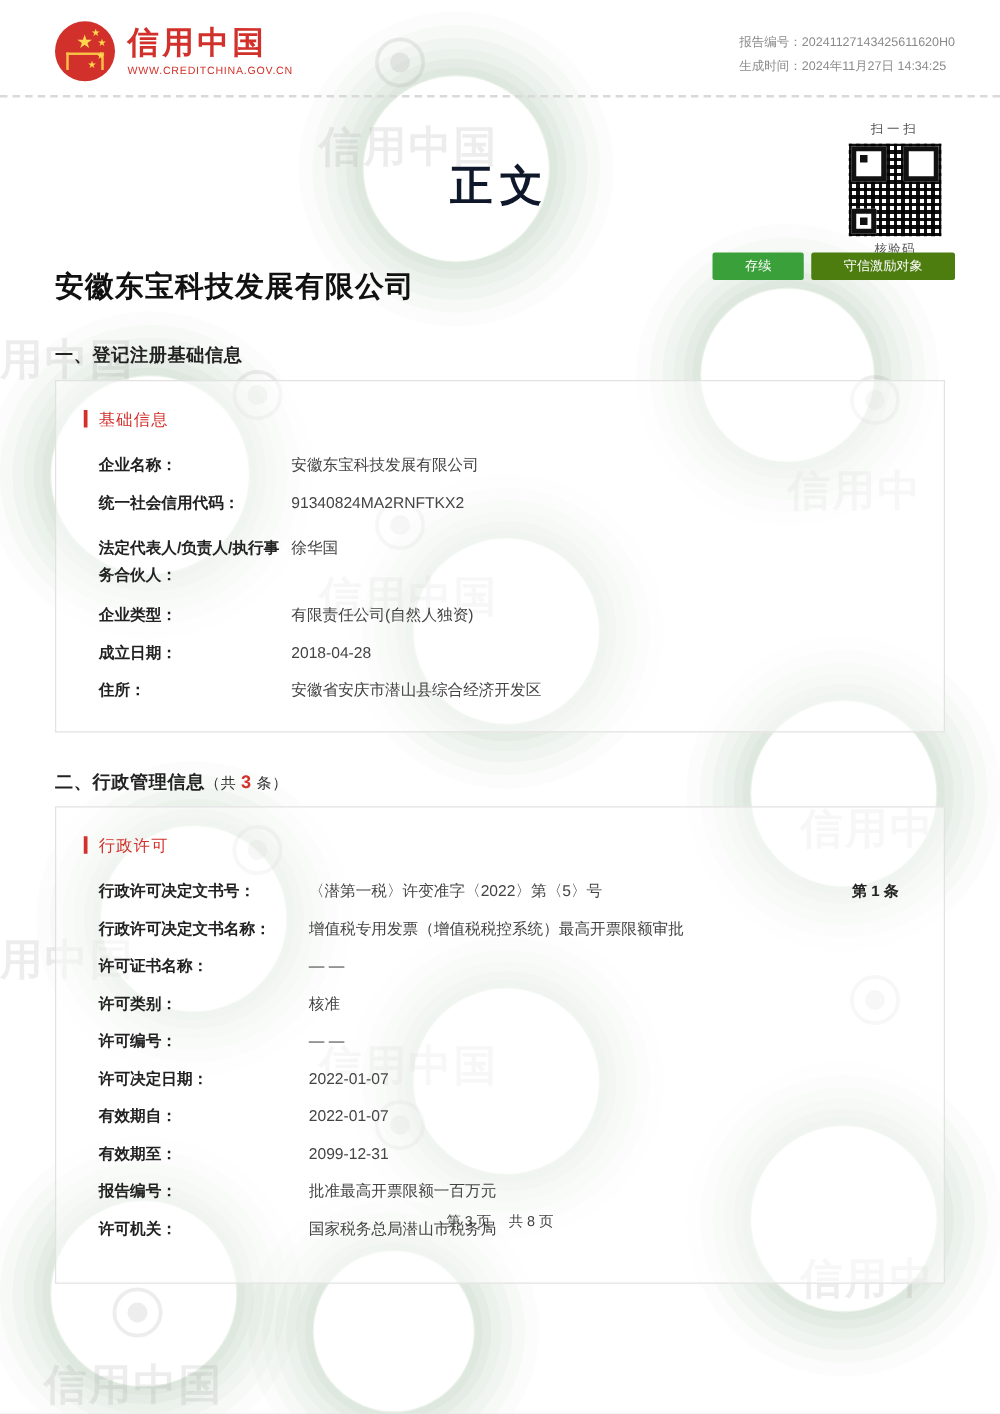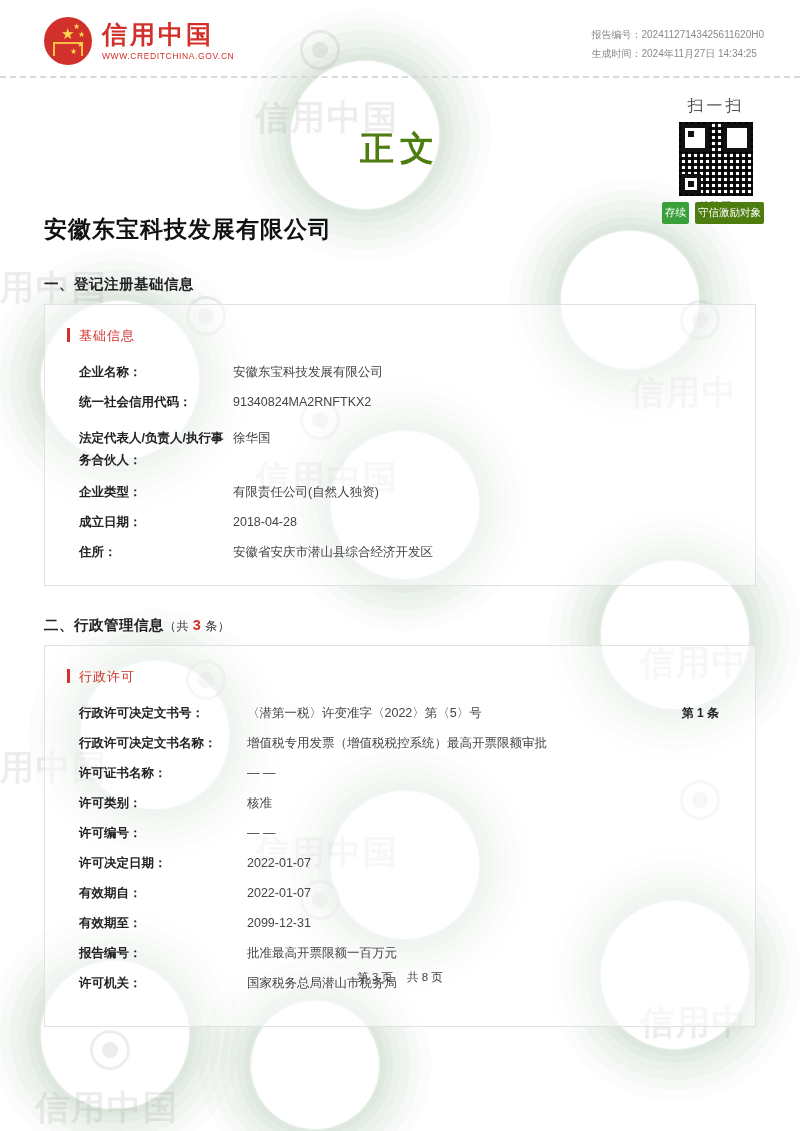--- a/index.html
+++ b/index.html
@@ -103,31 +103,31 @@
     position: absolute; right: 36px; top: 25px;
     text-align: left;
     font-size: 10px; color: #8a8a8a; line-height: 19px;
   }
 
   
   .main-title {
     text-align: center;
     font-size: 34px;
     font-weight: bold;
-    color: #4d7c0f;
+    color: #0f172a;
     letter-spacing: 6px;
     margin-top: 48px;
   }
   
   .qr-block {
     position: absolute; right: 36px; top: 96px;
     width: 96px; text-align: center;
     z-index: 3;
   }
-  .qr-cap { font-size: 16px; color: #555; letter-spacing: 3px; }
+  .qr-cap { font-size: 10px; color: #555; letter-spacing: 3px; }
   .qr-code {
     width: 74px; height: 74px; margin: 5px auto 3px;
     background:
       repeating-linear-gradient(90deg,#111 0 3px, #fff 3px 6px),
       repeating-linear-gradient(0deg,#111 0 3px, #fff 3px 6px);
     background-blend-mode: multiply;
     position: relative;
   }
   .qr-code::before, .qr-code::after,
   .qr-eye3 {
@@ -141,21 +141,21 @@
   .qr-eye-dot {
     position: absolute; width: 6px; height: 6px; background: #111;
   }
   .qr-sub { font-size: 10px; color: #555; letter-spacing: 1px; }
 
   .badges {
     position: absolute; right: 36px; top: 202px;
     display: flex; gap: 6px; z-index: 3;
   }
   .badge {
-    font-size: 10.5px; color: #fff; padding: 4px 3px;
+    font-size: 10.5px; color: #fff; padding: 4px 26px;
     border-radius: 2px; white-space: nowrap;
   }
   .badge.green { background: #3aa03a; }
   .badge.red { background: #4d7c0f; }
 
   
   .company {
     margin: 42px 0 0 44px;
     font-size: 23px; font-weight: bold; color: #111;
     letter-spacing: 1px;

